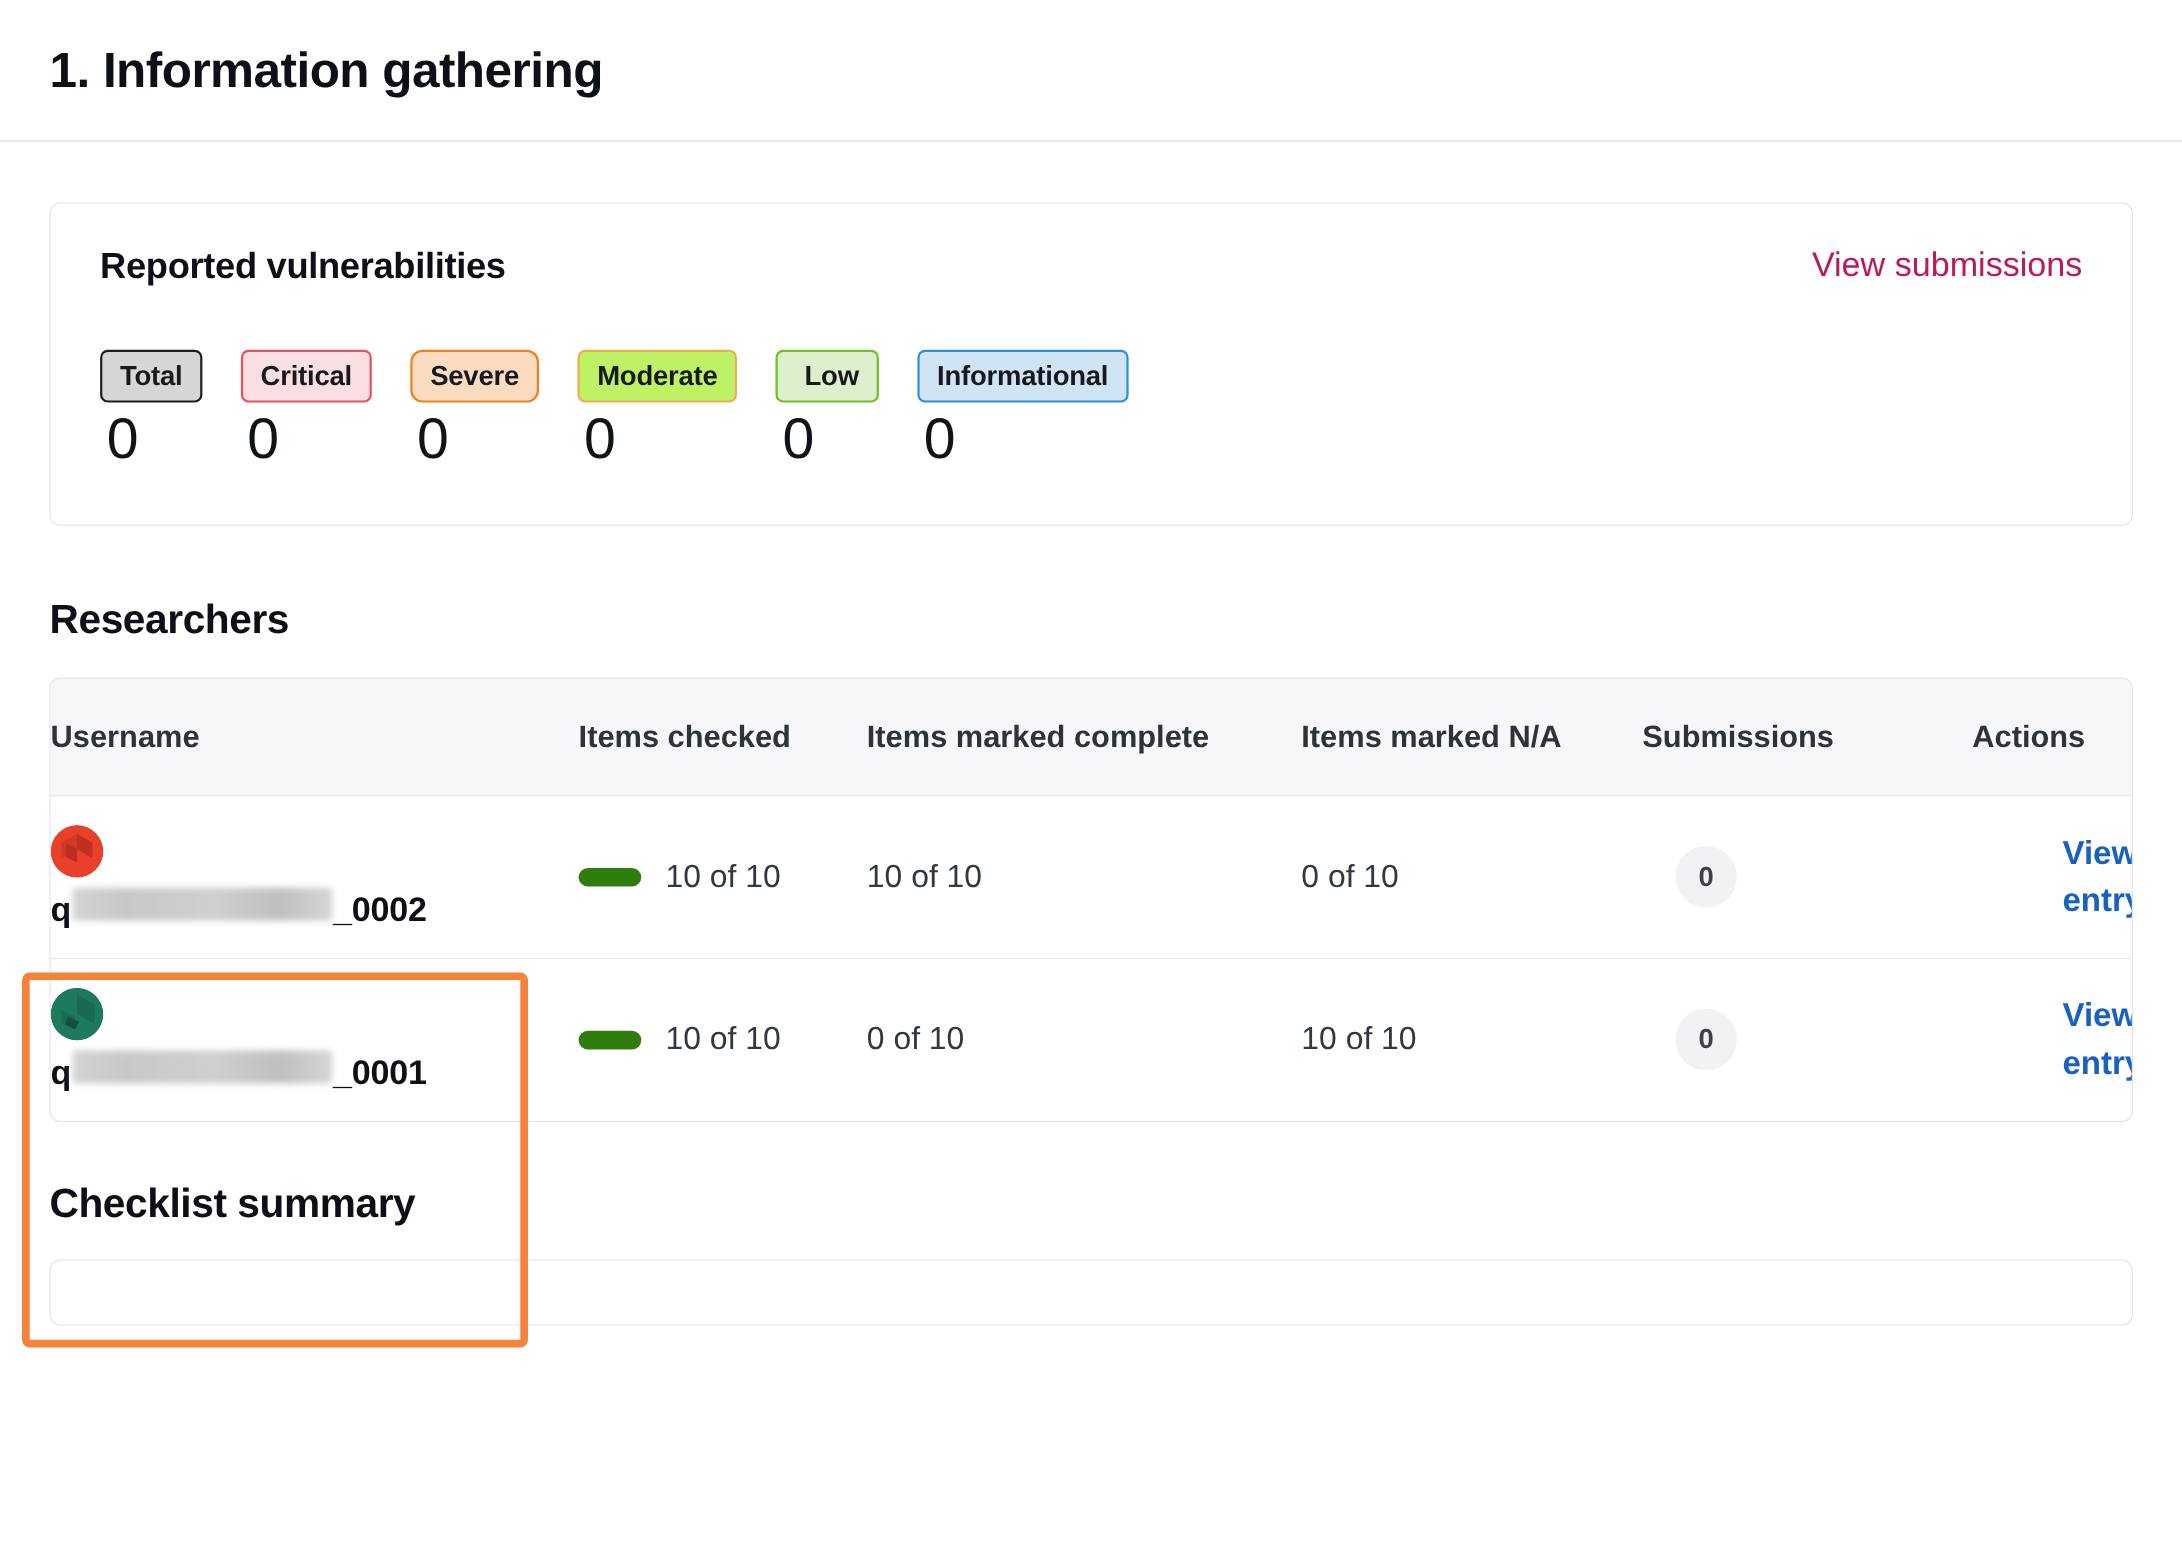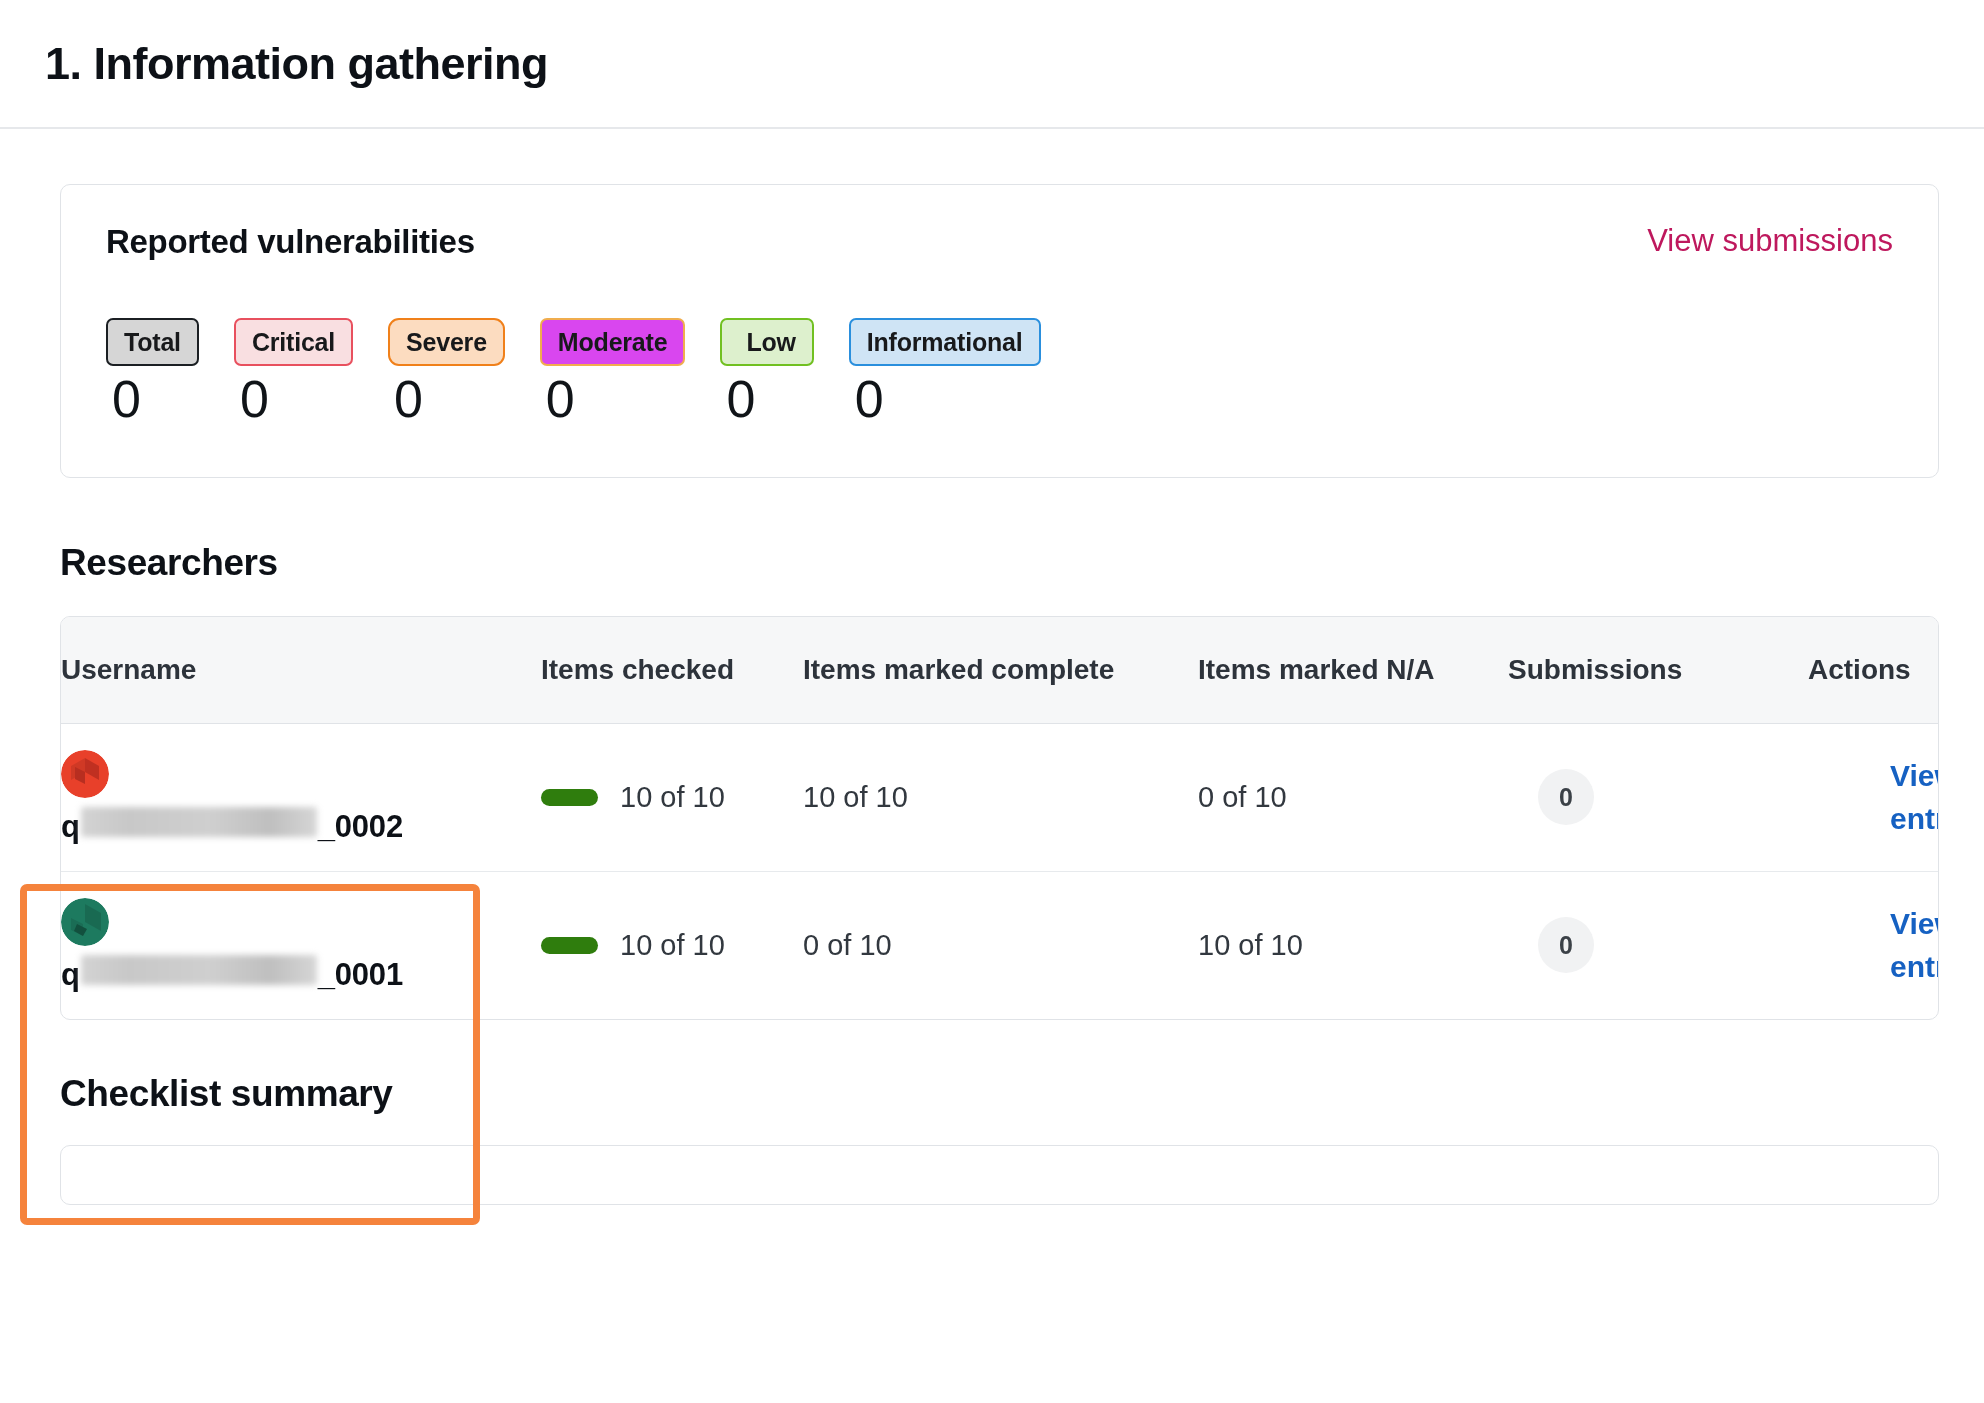--- a/index.html
+++ b/index.html
@@ -24,21 +24,21 @@
   }
   .page-header h1 {
     margin: 0;
     font-size: 45px;
     font-weight: bold;
     letter-spacing: -0.5px;
     color: #0d1117;
   }
 
   
-  .content { padding: 0 45px; margin-left: 15px; }
+  .content { padding: 0 45px; }
 
   
   .vuln-card {
     margin-top: 55px;
     border: 1px solid #e0e3e7;
     border-radius: 10px;
     padding: 38px 45px 52px 45px;
     background: #fff;
   }
   .vuln-card-top {
@@ -246,21 +246,21 @@
         </div>
         <div class="sev-col" style="margin-right: 22px;">
           <div class="sev-badge" style="background: rgb(249, 223, 225); border-color: rgb(232, 80, 94);">Critical</div>
           <div class="sev-count">0</div>
         </div>
         <div class="sev-col" style="margin-right: 22px;">
           <div class="sev-badge" style="background: rgb(252, 220, 192); border-color: rgb(240, 128, 26); border-radius: 11px;">Severe</div>
           <div class="sev-count">0</div>
         </div>
         <div class="sev-col" style="margin-right: 22px;">
-          <div class="sev-badge" style="background: #d946ef; border-color: rgb(240, 173, 78);">Moderate</div>
+          <div class="sev-badge" style="background: #bef264; border-color: rgb(240, 173, 78);">Moderate</div>
           <div class="sev-count">0</div>
         </div>
         <div class="sev-col" style="margin-right: 22px;">
           <div class="sev-badge" style="background: rgb(221, 240, 205); border-color: rgb(113, 192, 33); padding-left: 24px;">Low</div>
           <div class="sev-count">0</div>
         </div>
         <div class="sev-col" style="margin-right: 22px;">
           <div class="sev-badge" style="background: rgb(207, 228, 245); border-color: rgb(42, 143, 221);">Informational</div>
           <div class="sev-count">0</div>
         </div>

